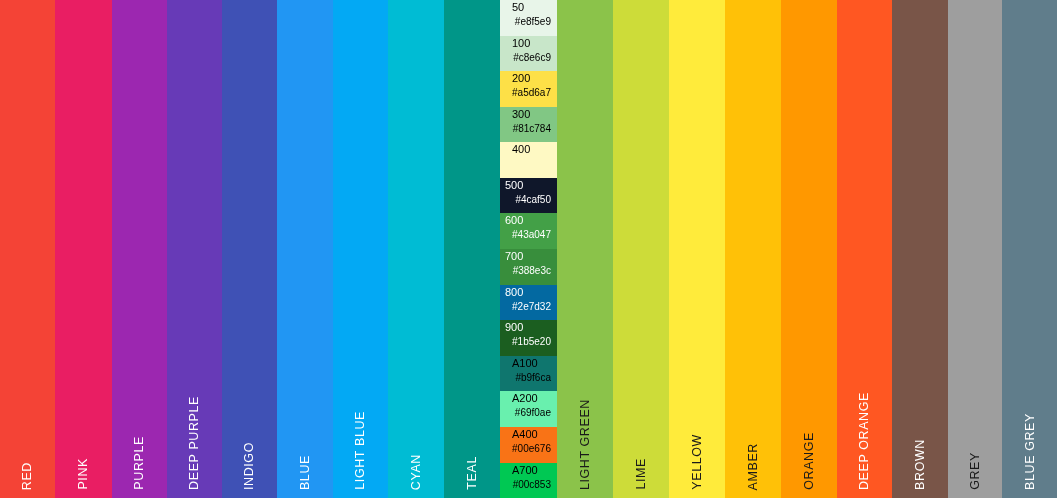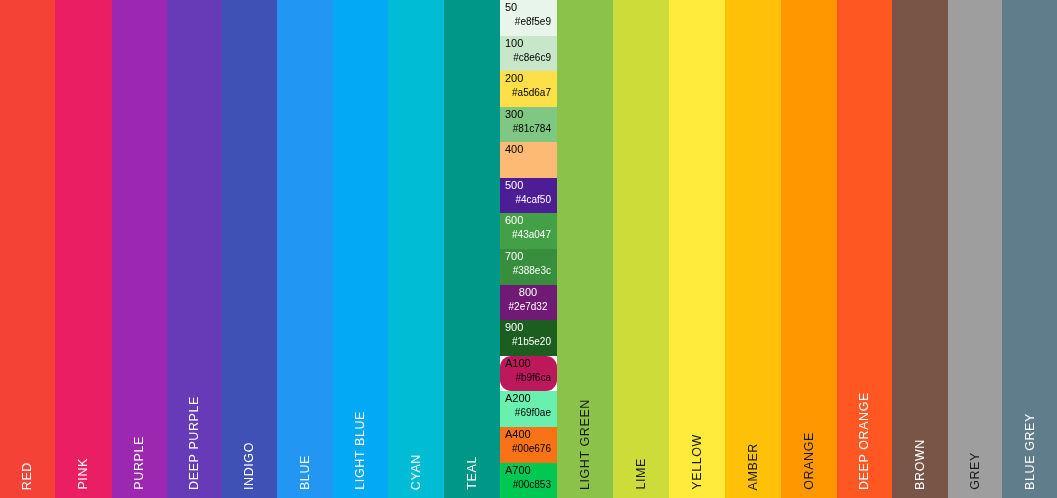--- a/index.html
+++ b/index.html
@@ -68,21 +68,21 @@
     text-align: left;
     white-space: nowrap;
   }
   .shade-hex {
     font-size: 10px;
     line-height: 14px;
     text-align: right;
     white-space: nowrap;
     margin-top: 1px;
   }
-  .txt-dark  .shade-name, .txt-dark  .shade-hex { color: #000000; }
+  .txt-dark  .shade-name, .txt-dark  .shade-hex { color: #000000; margin-left: 7px; }
   .txt-light .shade-name, .txt-light .shade-hex { color: #ffffff; }
 </style>
 </head>
 <body>
 
 <div id="palette-board" style="width: 1057px; height: 498px;">
     <div class="palette-column" style="width: 55px; background: rgb(244, 67, 54);">
       <div class="column-label label-light">
         <span>RED</span>
       </div>
@@ -137,45 +137,45 @@
         <div class="shade-hex">#c8e6c9</div>
       </div>
       <div class="shade-band txt-dark" style="background: #fde047;">
         <div class="shade-name">200</div>
         <div class="shade-hex">#a5d6a7</div>
       </div>
       <div class="shade-band txt-dark" style="background: rgb(129, 199, 132);">
         <div class="shade-name">300</div>
         <div class="shade-hex">#81c784</div>
       </div>
-      <div class="shade-band txt-dark" style="background: #fdba74; gap: 30px;">
+      <div class="shade-band txt-dark" style="background: #fef9c3; gap: 30px;">
         <div class="shade-name">400</div>
         <div class="shade-hex">#66bb6a</div>
       </div>
-      <div class="shade-band txt-light" style="background: #4c1d95;">
+      <div class="shade-band txt-light" style="background: #0f172a;">
         <div class="shade-name">500</div>
         <div class="shade-hex">#4caf50</div>
       </div>
       <div class="shade-band txt-light" style="background: rgb(67, 160, 71);">
         <div class="shade-name">600</div>
         <div class="shade-hex">#43a047</div>
       </div>
       <div class="shade-band txt-light" style="background: rgb(56, 142, 60);">
         <div class="shade-name">700</div>
         <div class="shade-hex">#388e3c</div>
       </div>
-      <div class="shade-band txt-light" style="background: #701a75; align-items: center;">
+      <div class="shade-band txt-light" style="background: #0369a1;">
         <div class="shade-name">800</div>
         <div class="shade-hex">#2e7d32</div>
       </div>
       <div class="shade-band txt-light" style="background: rgb(27, 94, 32);">
         <div class="shade-name">900</div>
         <div class="shade-hex">#1b5e20</div>
       </div>
-      <div class="shade-band txt-dark" style="background: #be185d; border-radius: 11px;">
+      <div class="shade-band txt-dark" style="background: #0f766e;">
         <div class="shade-name">A100</div>
         <div class="shade-hex">#b9f6ca</div>
       </div>
       <div class="shade-band txt-dark" style="background: rgb(105, 240, 174);">
         <div class="shade-name">A200</div>
         <div class="shade-hex">#69f0ae</div>
       </div>
       <div class="shade-band txt-dark" style="background: #f97316;">
         <div class="shade-name">A400</div>
         <div class="shade-hex">#00e676</div>

